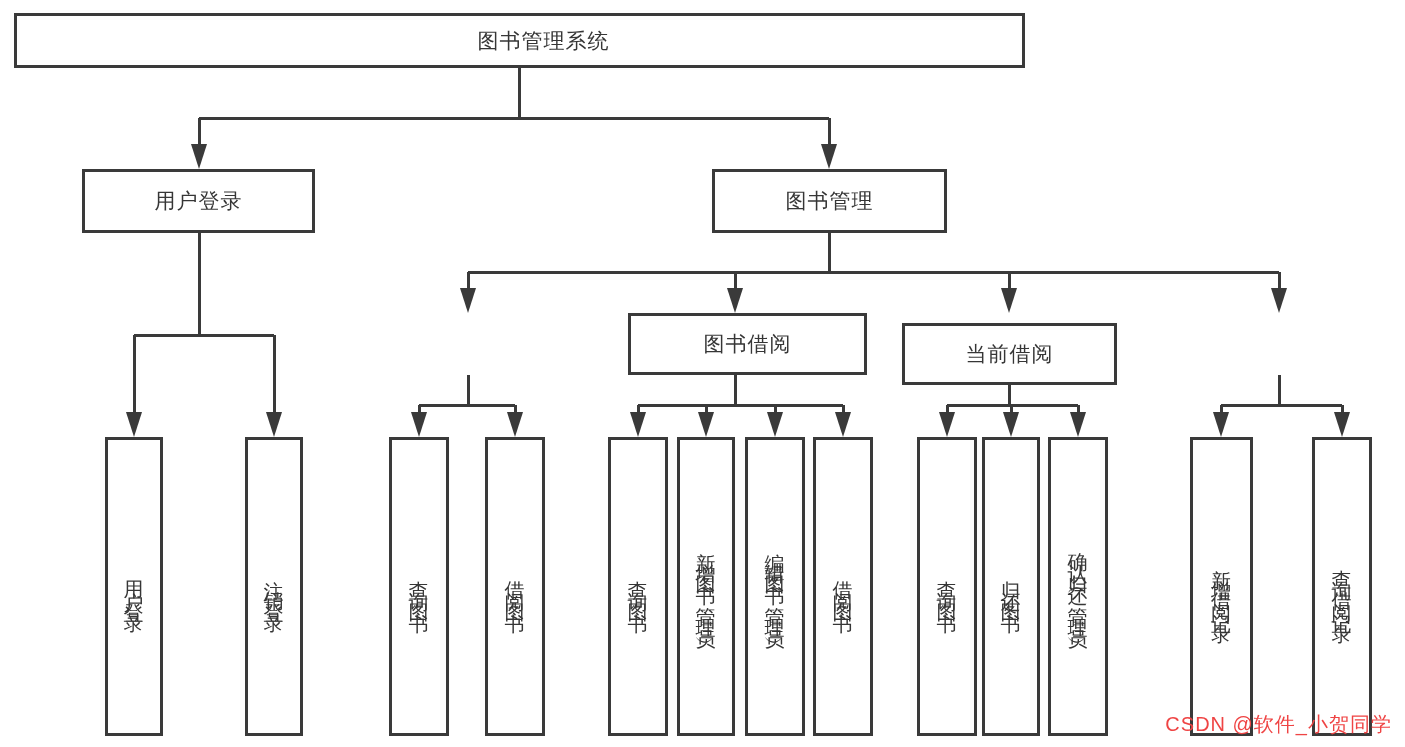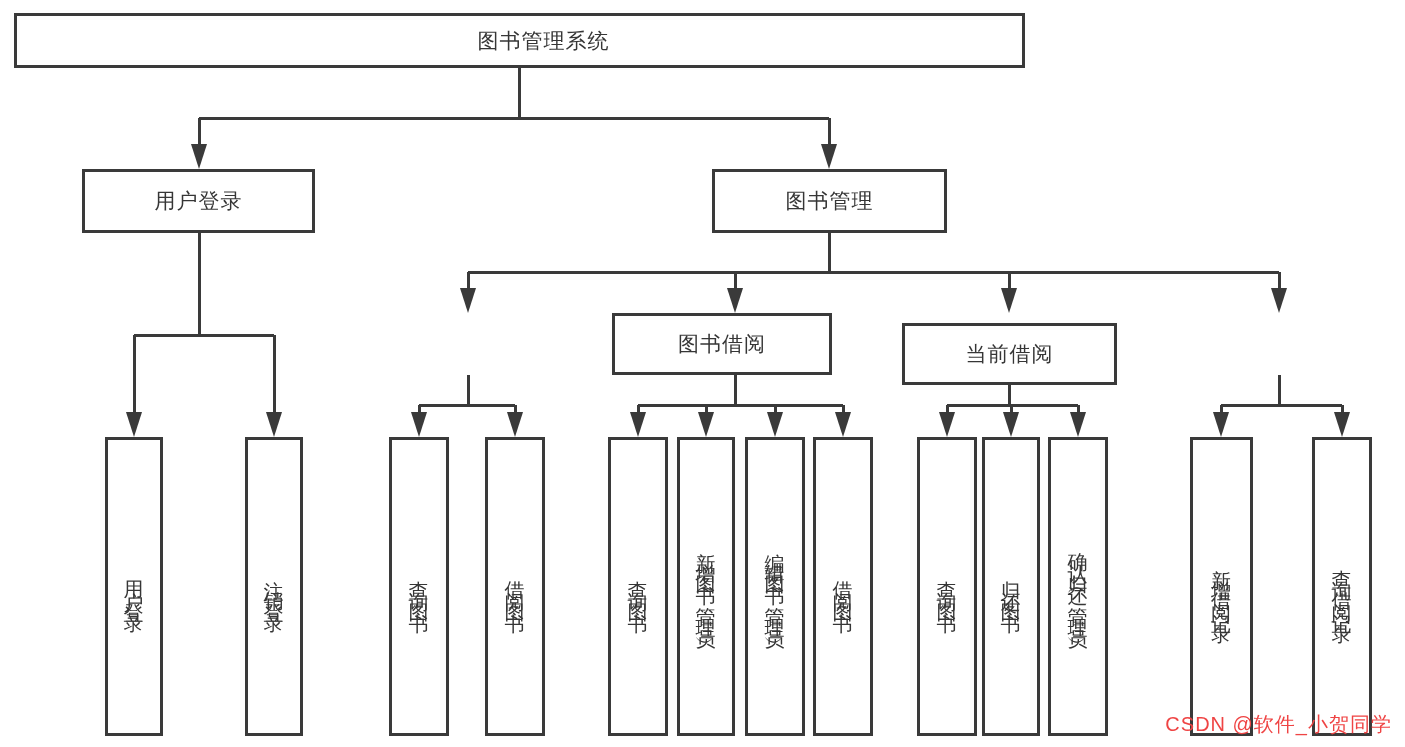--- a/index.html
+++ b/index.html
@@ -80,21 +80,21 @@
       <polygon points="1070,412 1086,412 1078,437" fill="#3a3a3a"></polygon>
       <polygon points="1213,412 1229,412 1221,437" fill="#3a3a3a"></polygon>
       <polygon points="1334,412 1350,412 1342,437" fill="#3a3a3a"></polygon>
     </svg>
 
   <div class="node hnode" style="left:14px; top:13px; width:1011px; height:55px;padding-left:48px;">图书管理系统</div>
 
   <div class="node hnode" style="left:82px; top:169px; width:233px; height:64px;">用户登录</div>
   <div class="node hnode" style="left:712px; top:169px; width:235px; height:64px;text-align:right;">图书管理</div>
 
-  <div class="node hnode" style="left:612px; top:313px; width:220px; height:62px;">图书借阅</div>
+  <div class="node hnode" style="left:628px; top:313px; width:239px; height:62px;">图书借阅</div>
   <div class="node hnode" style="left:902px; top:323px; width:215px; height:62px;">当前借阅</div>
 
   <div class="node vnode" style="left:105px; top:437px; width:58px; height:299px;">
     <span>用户登录</span>
   </div>
   <div class="node vnode" style="left:245px; top:437px; width:58px; height:299px;">
     <span>注销登录</span>
   </div>
 
   <div class="node vnode" style="left:389px; top:437px; width:60px; height:299px;">

